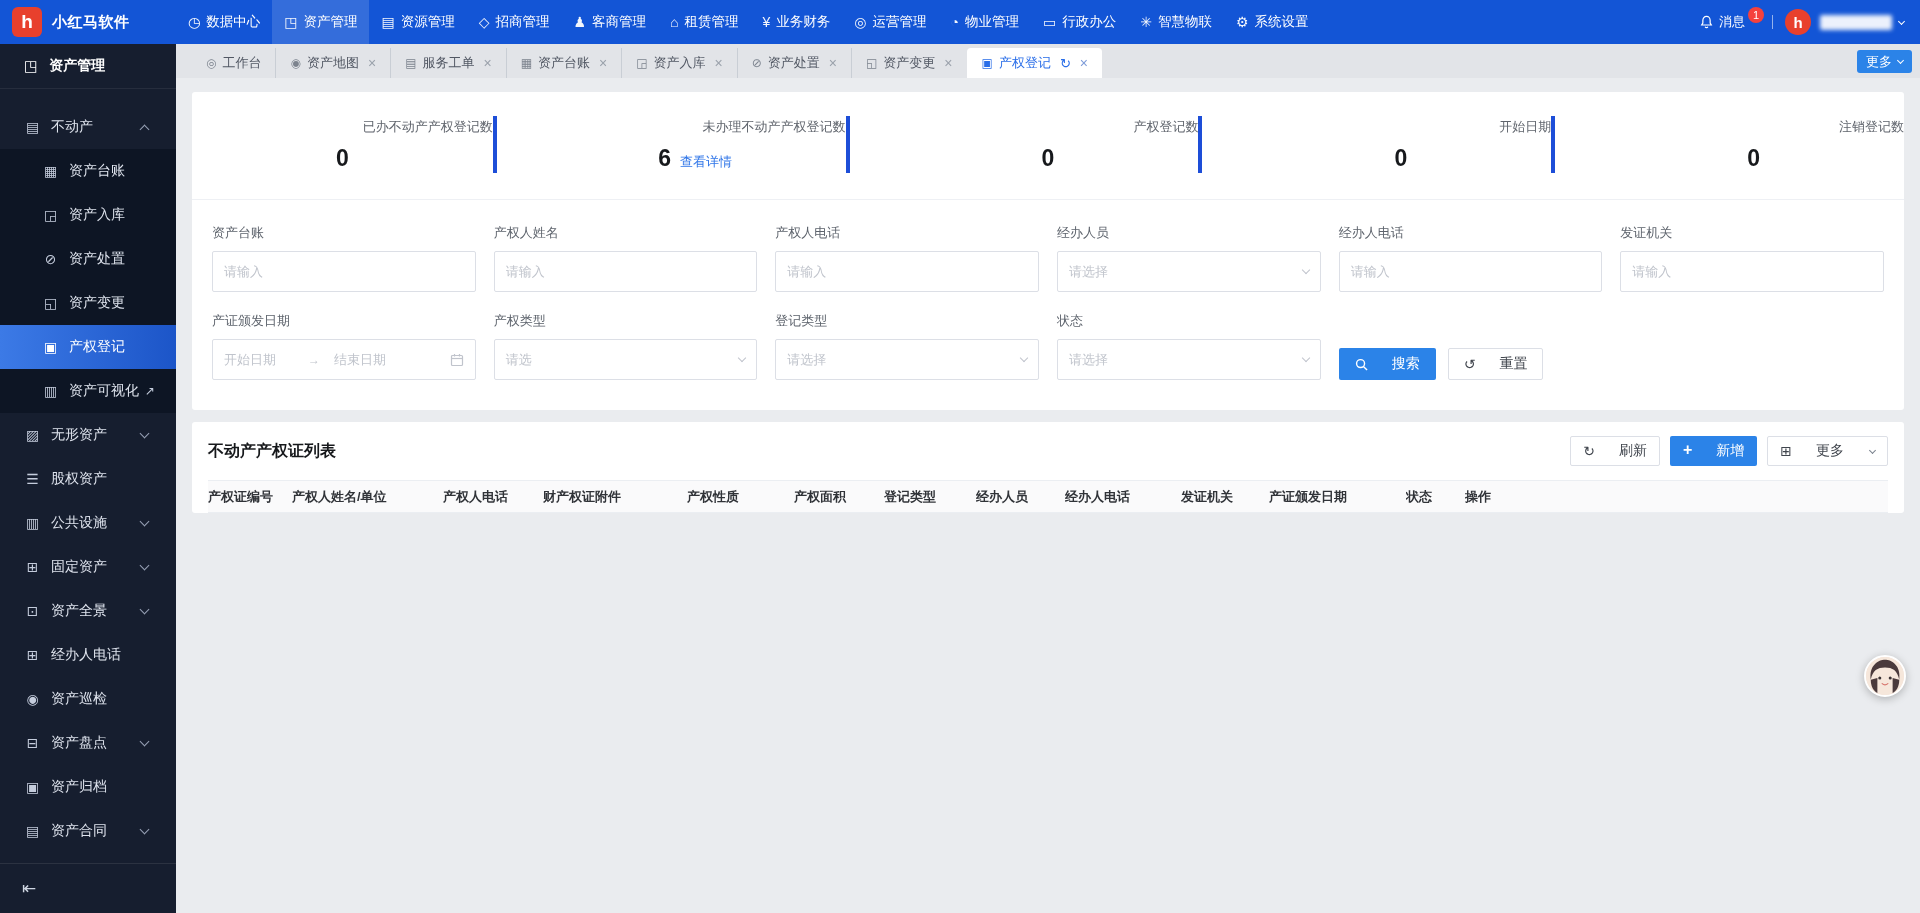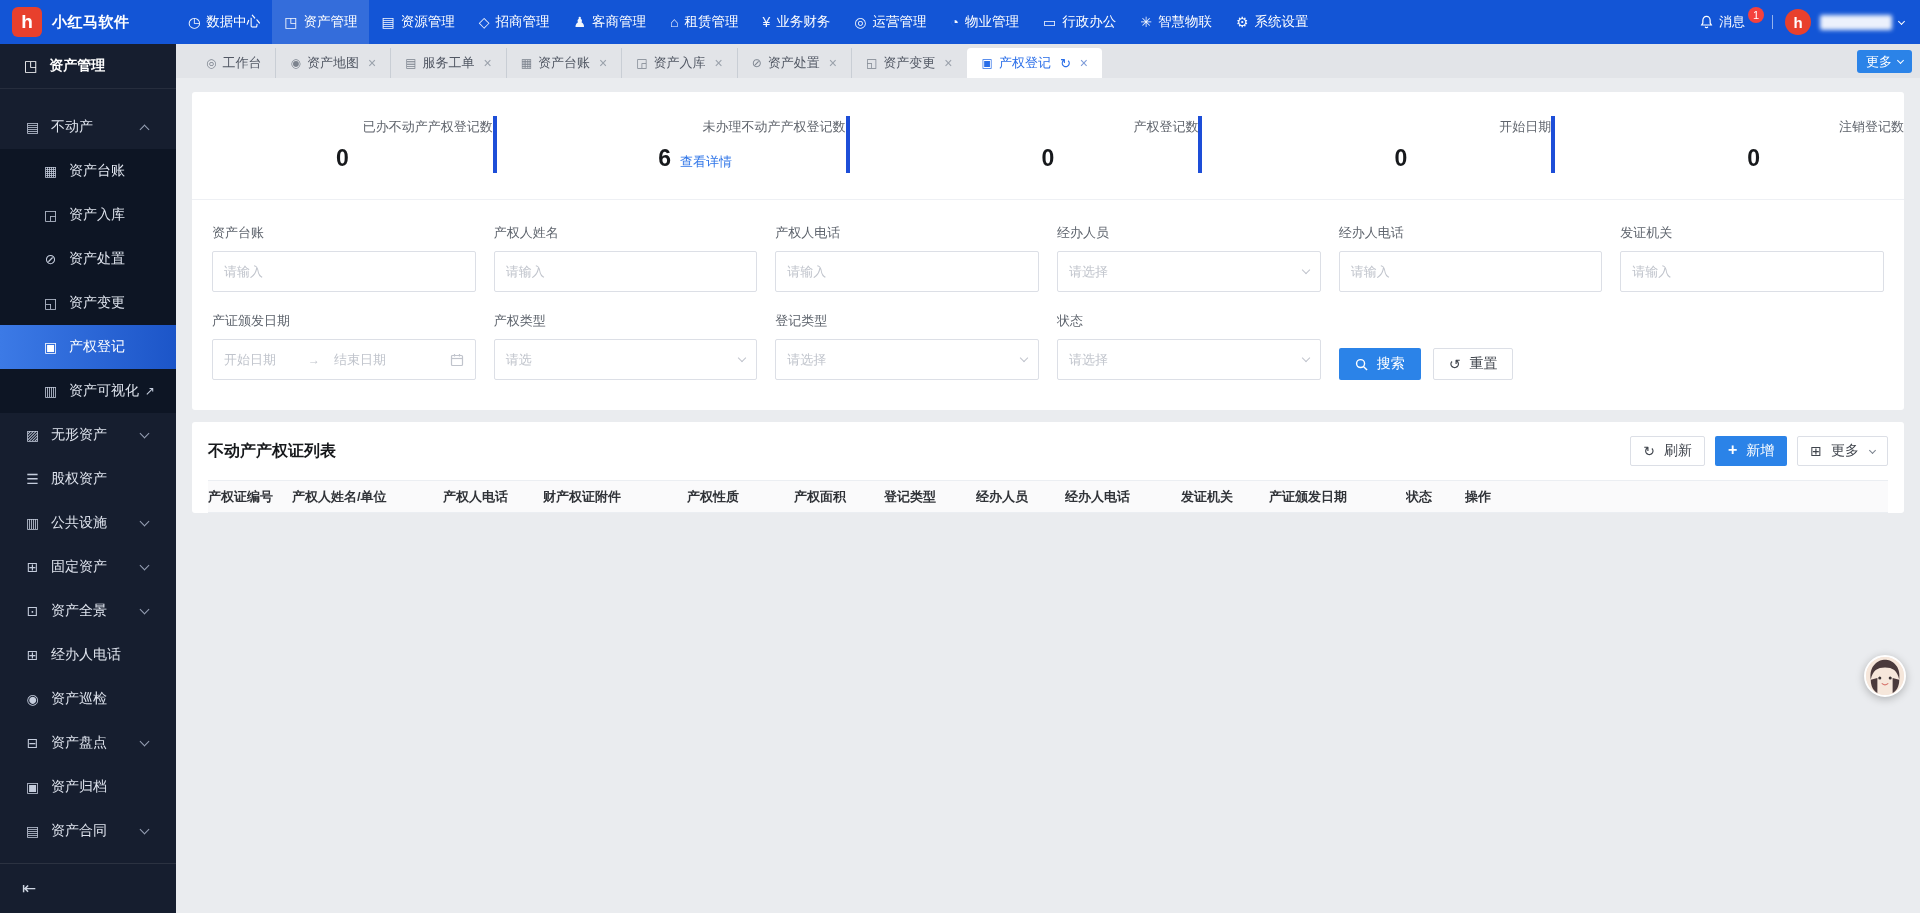--- a/index.html
+++ b/index.html
@@ -82,21 +82,21 @@
   .fcontrol{height:41px;border:1px solid var(--border);border-radius:2px;background:#fff;display:flex;align-items:center;padding:0 11px;cursor:pointer;}
   .fc-input{border:none;outline:none;width:100%;font-size:13px;color:#333;background:transparent;}
   .fc-input::placeholder{color:#C0C4CC;}
   .fc-ph{font-size:13px;color:#C0C4CC;white-space:nowrap;}
   .fc-ph.start{width:84px;}
   .fc-arrow{color:#C0C4CC;font-size:12px;}
   .fc-ph.end{margin-left:14px;}
   .cal-icon{margin-left:auto;flex:0 0 auto;}
   .chev.sel{width:6px;height:6px;border-color:#C0C4CC;margin-left:auto;}
   .fbuttons{grid-column:span 2;display:flex;align-items:flex-end;gap:12px;}
-  .btn{height:32px;border-radius:2px;display:flex;align-items:center;gap:9px;padding:0 15px;font-size:14px;cursor:pointer;border:1px solid transparent;}
+  .btn{height:32px;border-radius:2px;display:flex;align-items:center;gap:24px;padding:0 15px;font-size:14px;cursor:pointer;border:1px solid transparent;}
   .btn.primary{background:var(--accent);color:#fff;}
   .btn.plain{background:#fff;border-color:var(--border);color:#40454D;}
   .bicon{font-size:14px;line-height:1;}
   .bicon.plus{font-size:16px;font-weight:700;margin-top:-2px;}
 
   .card2{margin-top:12px;padding:14px 16px 0;}
   .tbl-head{display:flex;align-items:center;justify-content:space-between;}
   .tbl-title{font-size:16px;font-weight:700;color:#16181B;}
   .tbl-actions{display:flex;gap:10px;}
   .btn.sm{height:30px;padding:0 12px;}

